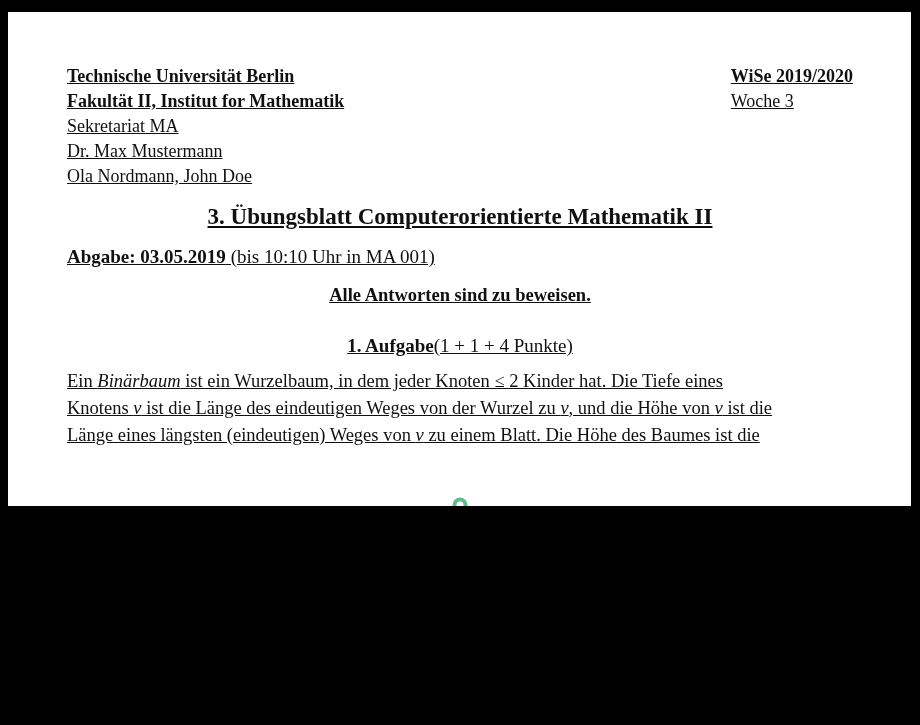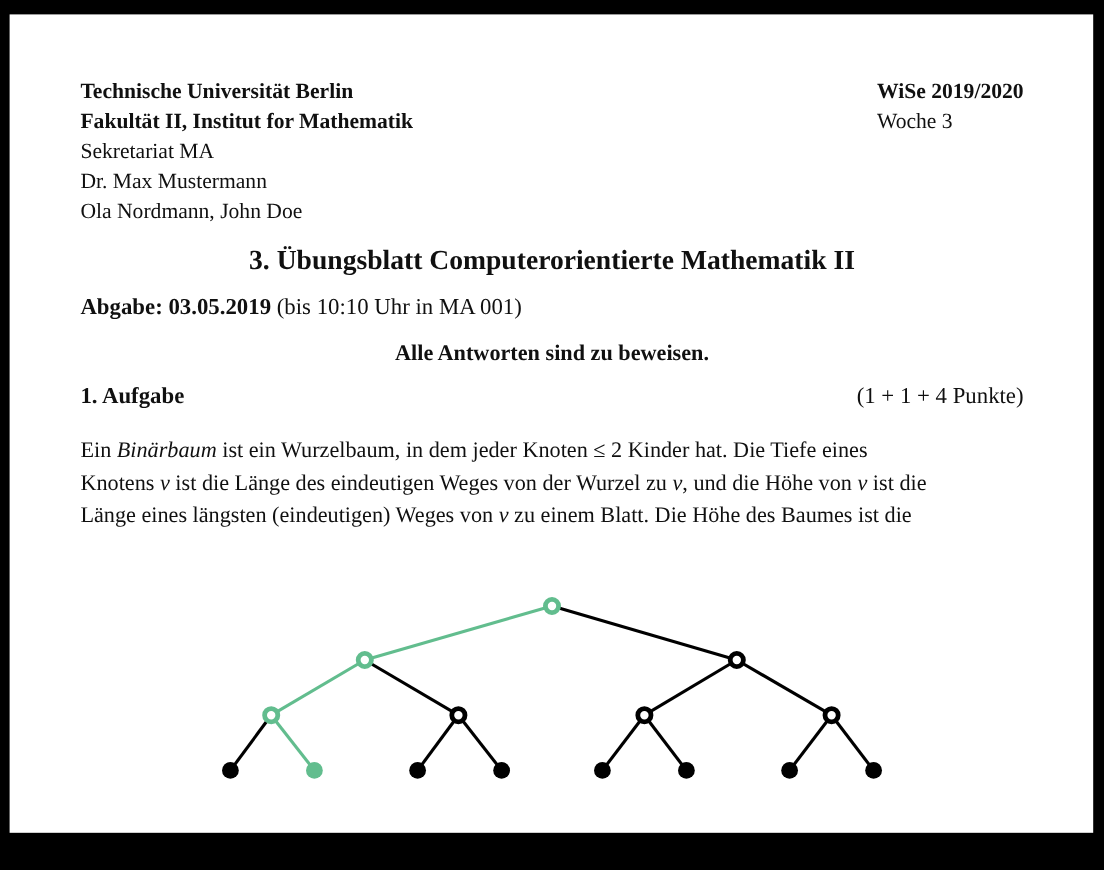--- a/index.html
+++ b/index.html
@@ -5,36 +5,37 @@
   html, body { margin: 0; padding: 0; }
   body {
     width: 920px; height: 725px;
     background: #000000;
     position: relative;
     font-family: "Liberation Serif", "DejaVu Serif", serif;
   }
   .page {
     position: absolute;
     left: 8px; top: 12px;
-    width: 903px; height: 682px;
+    width: 903px; height: 494px;
     background: #ffffff;
     color: #101010;
     overflow: hidden;
+    text-decoration: underline;
   }
   .content { padding: 52px 58px 0 59px; }
   .header-row { display: flex; justify-content: space-between; align-items: flex-start; }
   .header-left div, .header-right div { font-size: 18px; line-height: 25px; white-space: nowrap; }
   .header-right { }
   .bold { font-weight: bold; }
   .title { font-size: 23px; font-weight: bold; text-align: center; margin-top: 13px; line-height: 29px; }
   .submission { font-size: 19px; text-align: left; margin-top: 14px; line-height: 24px; }
   .notice { font-size: 18.5px; font-weight: bold; text-align: center; margin-top: 14px; line-height: 24px; }
-  .exercise-row { display: flex; justify-content: space-between; margin-top: 11px; font-size: 19px; line-height: 25px; }
+  .exercise-row { display: flex; justify-content: center; margin-top: 26px; font-size: 19px; line-height: 25px; }
   .exercise-label { font-weight: bold; }
-  .paragraph { margin-top: 20px; font-size: 18.5px; line-height: 27px; }
+  .paragraph { margin-top: 10px; font-size: 18.5px; line-height: 27px; }
   .paragraph em { font-style: italic; }
   .tree-svg { position: absolute; left: 142px; top: 468px; }
 </style>
 </head>
 <body>
 
 <div class="page">
   <div class="content">
 
     <div class="header-row">

